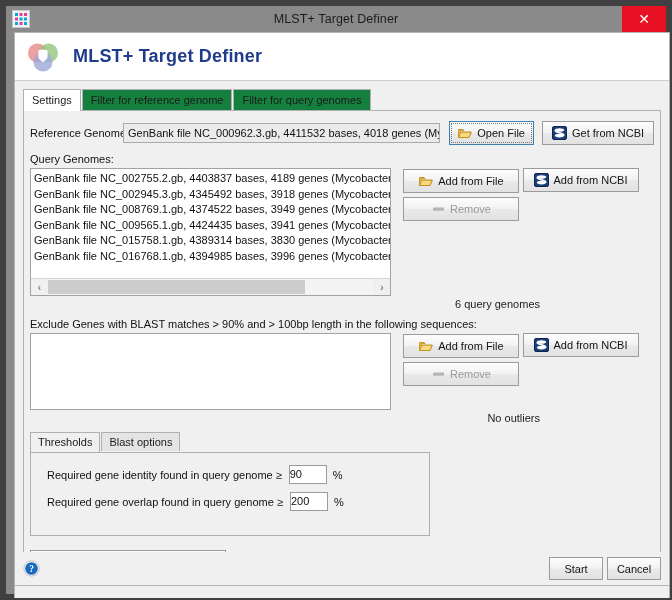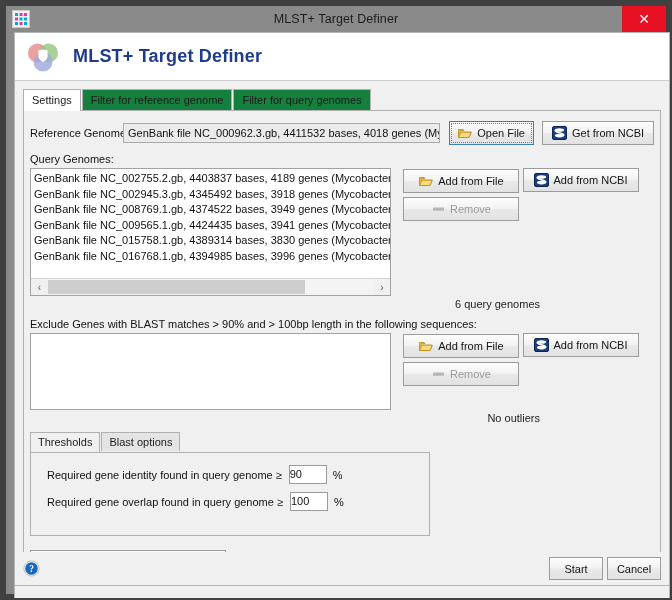--- a/index.html
+++ b/index.html
@@ -445,21 +445,21 @@
           <div class="itab">Blast options</div>
         </div>
         <div class="inner-panel">
           <div class="thresh-row">
             <span class="lbl">Required gene identity found in query genome ≥</span>
             <span class="num-input">90</span>
             <span class="lbl">%</span>
           </div>
           <div class="thresh-row">
             <span class="lbl">Required gene overlap found in query genome ≥</span>
-            <span class="num-input">100</span>
+            <span class="num-input">200</span>
             <span class="lbl">%</span>
           </div>
         </div>
       </div>
 
       
       <div class="btn" style="width:196px; height:25px; margin-top:14px;">
         <span>
           <svg width="14" height="14" viewBox="0 0 14 14">
             <circle cx="5.8" cy="5.8" r="4.3" fill="#cfe6f5" stroke="#2f6f9e" stroke-width="1.3"></circle>

